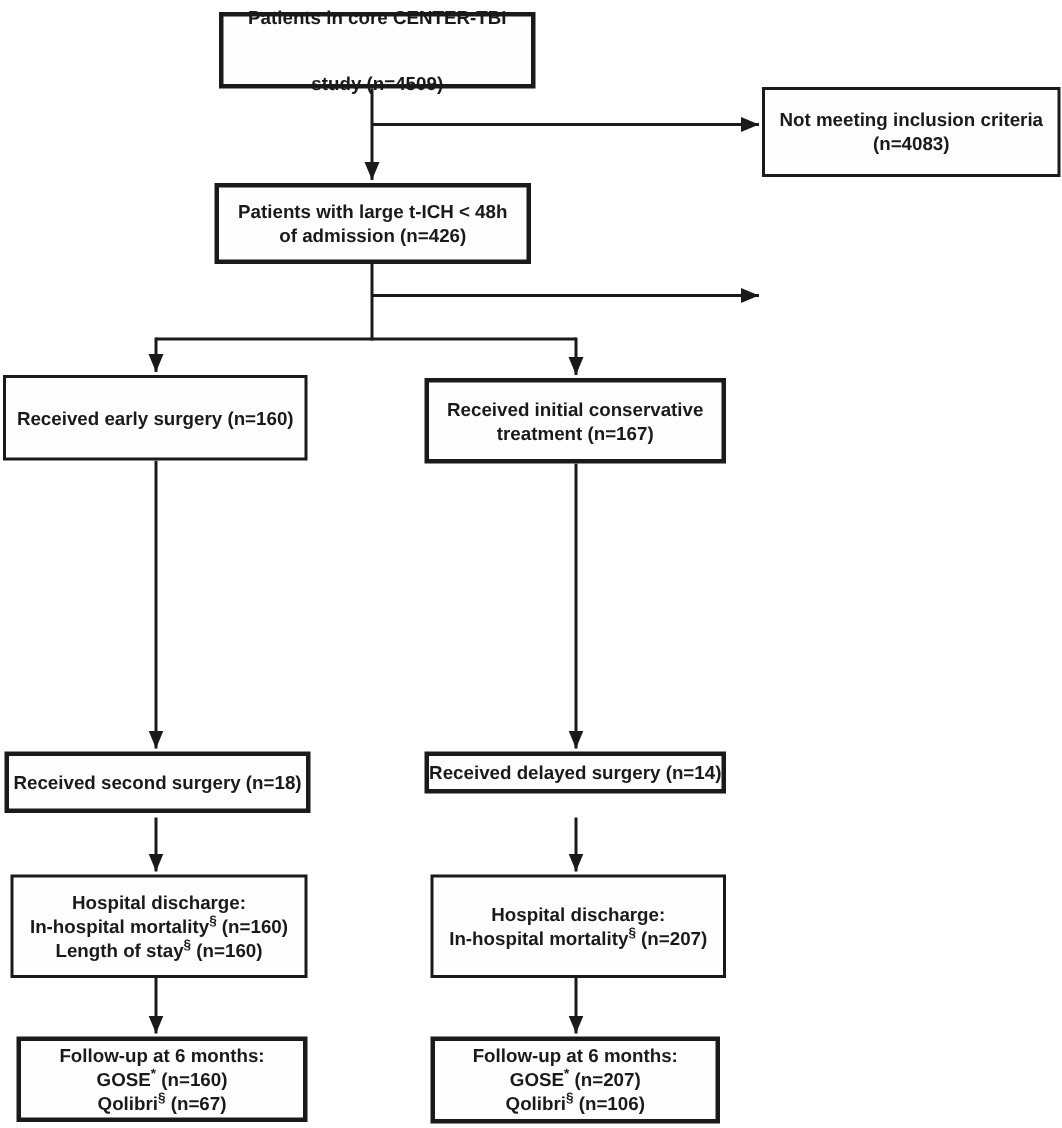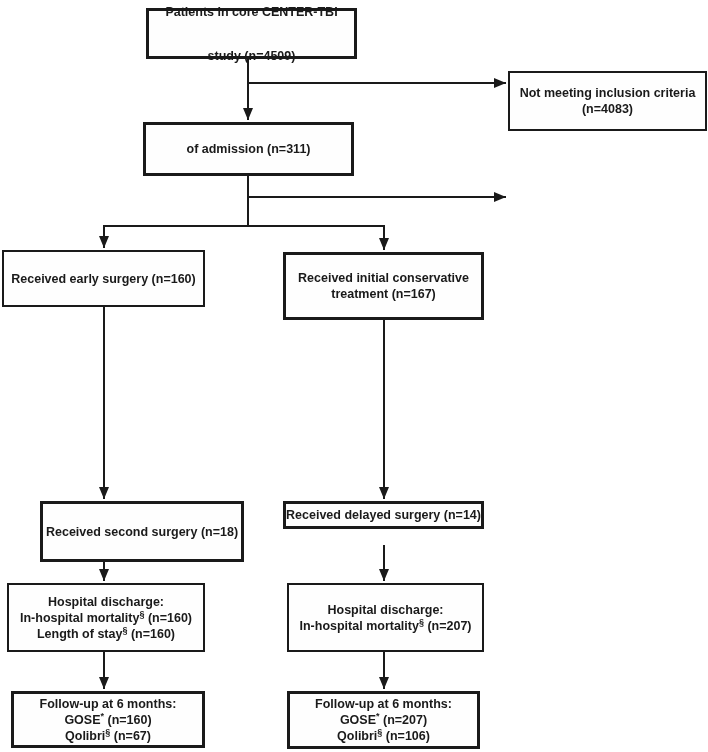--- a/index.html
+++ b/index.html
@@ -71,40 +71,41 @@
       <line x1="104" y1="652" x2="104" y2="689" marker-end="url(#arrow)"></line>
       <line x1="384" y1="652" x2="384" y2="689" marker-end="url(#arrow)"></line>
     </g>
   </svg>
 
   <div class="box thick" style="left:146px; top:8px; width:211px; height:51px;gap:28px;">
     <div class="line">Patients in core CENTER-TBI</div>
     <div class="line">study (n=4509)</div>
   </div>
 
-  <div class="box" style="left:508px; top:58px; width:199px; height:60px;margin-top:13px;">
+  <div class="box" style="left:508px; top:58px; width:199px; height:60px;">
     <div class="line">Not meeting inclusion criteria</div>
     <div class="line">(n=4083)</div>
   </div>
 
   <div class="box thick" style="left:143px; top:122px; width:211px; height:54px;">
-    <div class="line">of admission (n=311)</div>
+    <div class="line">Patients with large t-ICH &lt; 48h</div>
+    <div class="line">of admission (n=426)</div>
   </div>
 
 
   <div class="box" style="left:2px; top:250px; width:203px; height:57px;">
     <div class="line">Received early surgery (n=160)</div>
   </div>
 
-  <div class="box thick" style="left:283px; top:252px; width:201px; height:68px;">
+  <div class="box thick" style="left:283px; top:252px; width:201px; height:57px;">
     <div class="line">Received initial conservative</div>
     <div class="line">treatment (n=167)</div>
   </div>
 
-  <div class="box thick" style="left:3px; top:501px; width:204px; height:61px;margin-left:37px;">
+  <div class="box thick" style="left:3px; top:501px; width:204px; height:41px;">
     <div class="line">Received second surgery (n=18)</div>
   </div>
 
   <div class="box thick" style="left:283px; top:501px; width:201px; height:28px;">
     <div class="line">Received delayed surgery (n=14)</div>
   </div>
 
   <div class="box" style="left:7px; top:583px; width:198px; height:69px;">
     <div class="line">Hospital discharge:</div>
     <div class="line"><span>In-hospital mortality</span><sup>§</sup><span> (n=160)</span></div>

